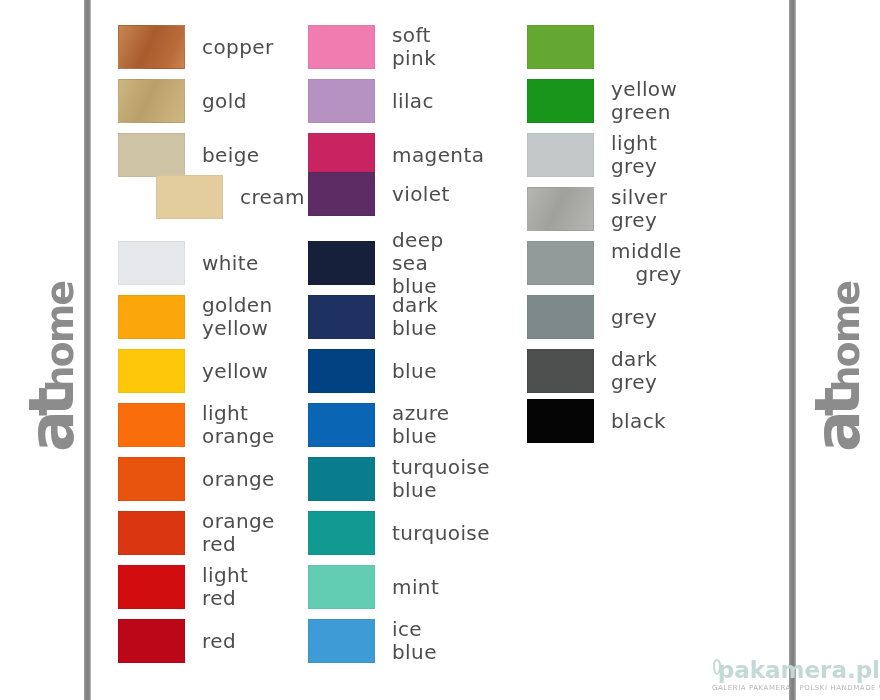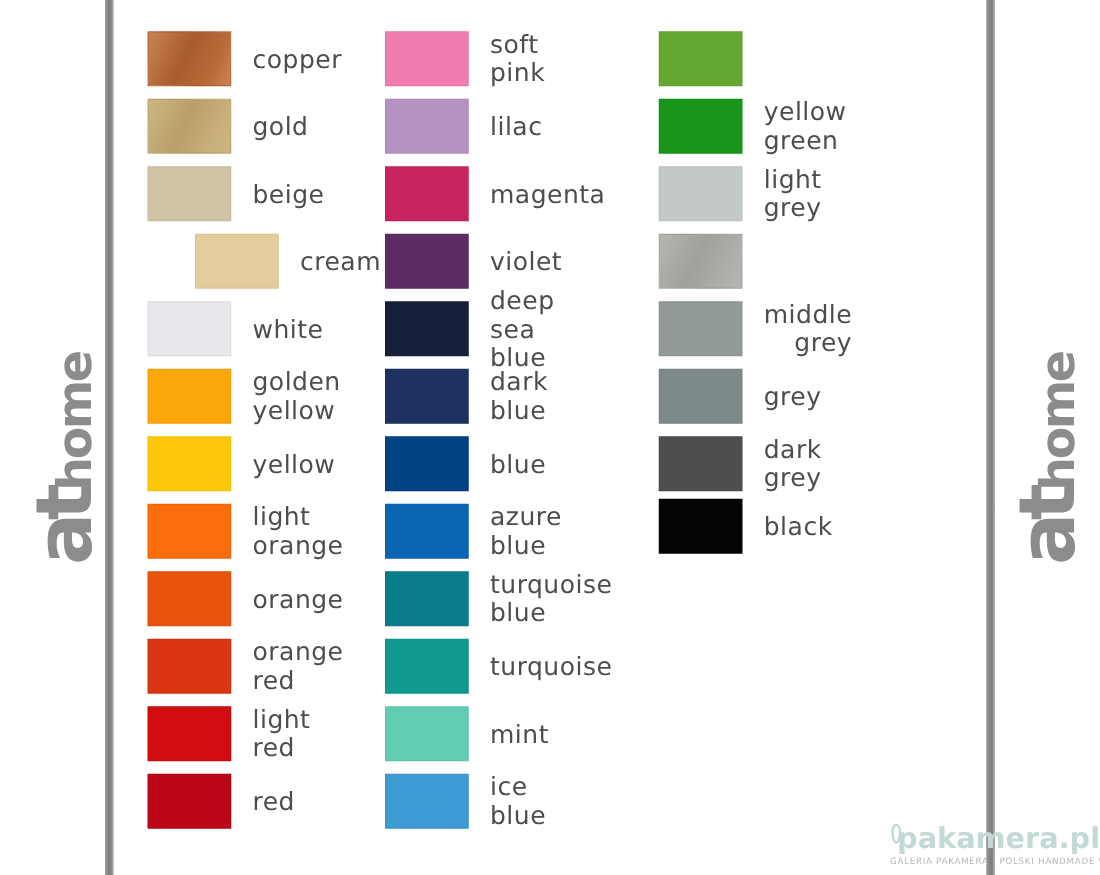--- a/index.html
+++ b/index.html
@@ -165,21 +165,21 @@
         <div class="label">copper</div>
       </div>
       <div class="row" style="top: 79px;">
         <div class="swatch" style="width: 67px; height: 44px; background: linear-gradient(115deg, rgb(205, 182, 130) 0%, rgb(185, 159, 105) 45%, rgb(200, 175, 121) 78%, rgb(205, 182, 130) 100%);"></div>
         <div class="label">gold</div>
       </div>
       <div class="row" style="top: 133px;">
         <div class="swatch" style="width: 67px; height: 44px; background: rgb(207, 195, 166);"></div>
         <div class="label">beige</div>
       </div>
-      <div class="row" style="top: 187px; padding-left: 38px;">
+      <div class="row" style="top: 175px; padding-left: 38px;">
         <div class="swatch" style="width: 67px; height: 44px; background: rgb(227, 205, 156);"></div>
         <div class="label">cream</div>
       </div>
       <div class="row" style="top: 241px;">
         <div class="swatch" style="width: 67px; height: 44px; background: rgb(231, 232, 236);"></div>
         <div class="label">white</div>
       </div>
       <div class="row" style="top: 295px;">
         <div class="swatch" style="width: 67px; height: 44px; background: rgb(251, 167, 11);"></div>
         <div class="label">golden
@@ -220,21 +220,21 @@
 pink</div>
       </div>
       <div class="row" style="top: 79px;">
         <div class="swatch" style="width: 67px; height: 44px; background: rgb(182, 146, 194);"></div>
         <div class="label">lilac</div>
       </div>
       <div class="row" style="top: 133px;">
         <div class="swatch" style="width: 67px; height: 44px; background: rgb(201, 36, 98);"></div>
         <div class="label">magenta</div>
       </div>
-      <div class="row" style="top: 187px;">
+      <div class="row" style="top: 172px;">
         <div class="swatch" style="width: 67px; height: 44px; background: rgb(93, 44, 101);"></div>
         <div class="label">violet</div>
       </div>
       <div class="row" style="top: 241px;">
         <div class="swatch" style="width: 67px; height: 44px; background: rgb(22, 32, 58);"></div>
         <div class="label">deep sea
 blue</div>
       </div>
       <div class="row" style="top: 295px; justify-content: center;">
         <div class="swatch" style="width: 67px; height: 44px; background: rgb(31, 49, 96);"></div>
@@ -274,20 +274,21 @@
       <div class="row" style="top: 79px;">
         <div class="swatch" style="width: 67px; height: 44px; background: rgb(25, 149, 27);"></div>
         <div class="label">yellow green</div>
       </div>
       <div class="row" style="top: 133px;">
         <div class="swatch" style="width: 67px; height: 44px; background: rgb(195, 200, 200);"></div>
         <div class="label">light grey</div>
       </div>
       <div class="row" style="top: 187px;">
         <div class="swatch" style="width: 67px; height: 44px; background: linear-gradient(115deg, rgb(181, 182, 177) 0%, rgb(160, 161, 156) 45%, rgb(173, 174, 169) 78%, rgb(181, 182, 177) 100%);"></div>
+        <div class="label">silver grey</div>
       </div>
       <div class="row" style="top: 241px; text-align: right;">
         <div class="swatch" style="width: 67px; height: 44px; background: rgb(146, 155, 154);"></div>
         <div class="label">middle grey</div>
       </div>
       <div class="row" style="top: 295px;">
         <div class="swatch" style="width: 67px; height: 44px; background: rgb(126, 138, 138);"></div>
         <div class="label">grey</div>
       </div>
       <div class="row" style="top: 349px;">

